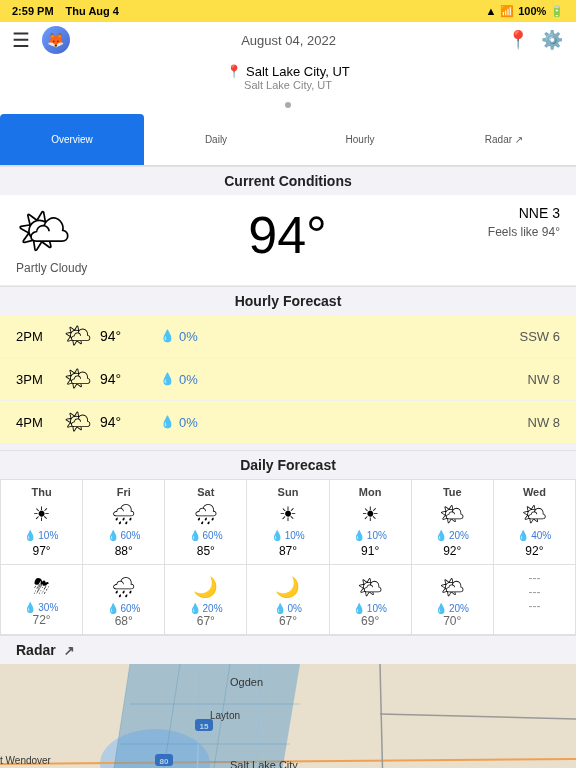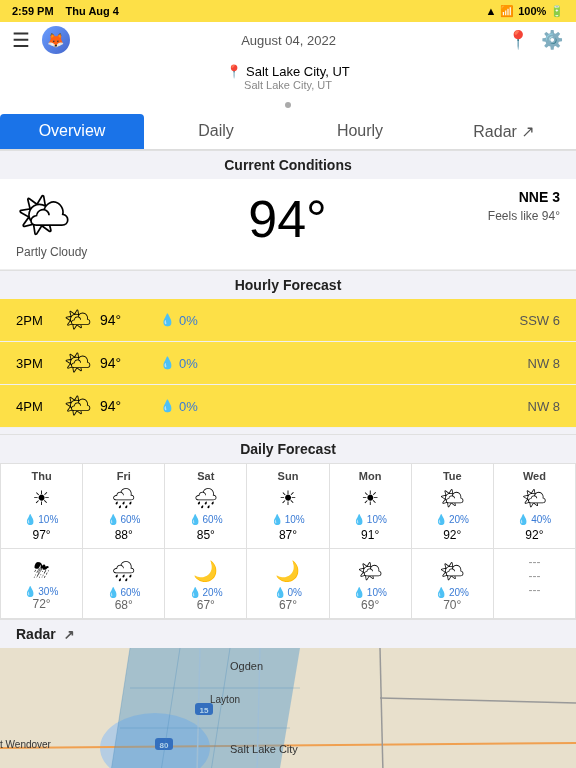--- a/index.html
+++ b/index.html
@@ -10,21 +10,21 @@
     .status-left { display: flex; align-items: center; gap: 4px; }
     .status-right { display: flex; align-items: center; gap: 4px; }
 
     
     .header { background: #fff; display: flex; justify-content: space-between; align-items: center; padding: 4px 12px 6px; }
     .header-icons { display: flex; gap: 12px; align-items: center; }
     .header-center { text-align: center; font-size: 13px; color: #555; }
 
     
     .nav-tabs { display: flex; background: #fff; border-bottom: 1px solid #ddd; }
-    .nav-tab { flex: 1; text-align: center; padding: 8px 0; font-size: 16px; color: #555; cursor: pointer; }
+    .nav-tab { flex: 1; text-align: center; padding: 20px 0; font-size: 10px; color: #555; cursor: pointer; }
     .nav-tab.active { background: #1a73e8; color: #fff; border-radius: 4px 4px 0 0; }
     .nav-dot { text-align: center; background: #fff; padding: 3px 0; }
     .nav-dot span { display: inline-block; width: 6px; height: 6px; border-radius: 50%; background: #aaa; }
 
     
     .location-bar { background: #fff; text-align: center; padding: 4px 0 2px; font-size: 13px; }
     .location-bar .pin { color: #555; }
     .location-bar .city { font-weight: 500; }
     .location-bar .city2 { font-size: 11px; color: #888; }
 
@@ -32,25 +32,25 @@
     .section-header { background: #f2f2f7; padding: 6px 16px; font-size: 14px; font-weight: 600; text-align: center; color: #222; border-top: 1px solid #e0e0e0; }
 
     
     .current-conditions { background: #fff; padding: 10px 16px; display: flex; align-items: flex-start; justify-content: space-between; border-bottom: 1px solid #eee; }
     .current-left { display: flex; flex-direction: column; align-items: flex-start; }
     .current-icon { font-size: 44px; }
     .current-desc { font-size: 12px; color: #555; margin-top: 4px; }
     .current-mid { text-align: center; flex: 1; }
     .current-temp { font-size: 52px; font-weight: 300; }
     .current-right { text-align: right; }
-    .current-wind { font-size: 14px; font-weight: 700; }
+    .current-wind { font-size: 14px; font-weight: 400; }
     .current-feels { font-size: 12px; color: #555; margin-top: 4px; }
 
     
-    .hourly-row { background: #fde047; display: flex; align-items: center; padding: 8px 16px; border-bottom: 1px solid #f0f0f0; }
+    .hourly-row { background: #fef9c3; display: flex; align-items: center; padding: 8px 16px; border-bottom: 1px solid #f0f0f0; }
     .hourly-time { width: 48px; font-size: 13px; font-weight: 500; }
     .hourly-icon { font-size: 22px; width: 36px; }
     .hourly-temp { width: 60px; font-size: 14px; font-weight: 500; }
     .hourly-precip { flex: 1; font-size: 13px; color: #3a7bd5; display: flex; align-items: center; gap: 4px; }
     .hourly-wind { font-size: 13px; color: #555; }
 
     
     .daily-section { background: #fff; padding: 0; }
     .daily-grid { display: grid; grid-template-columns: repeat(7, 1fr); border-left: 1px solid #e0e0e0; border-top: 1px solid #e0e0e0; }
     .daily-cell { border-right: 1px solid #e0e0e0; border-bottom: 1px solid #e0e0e0; padding: 6px 4px; text-align: center; }

